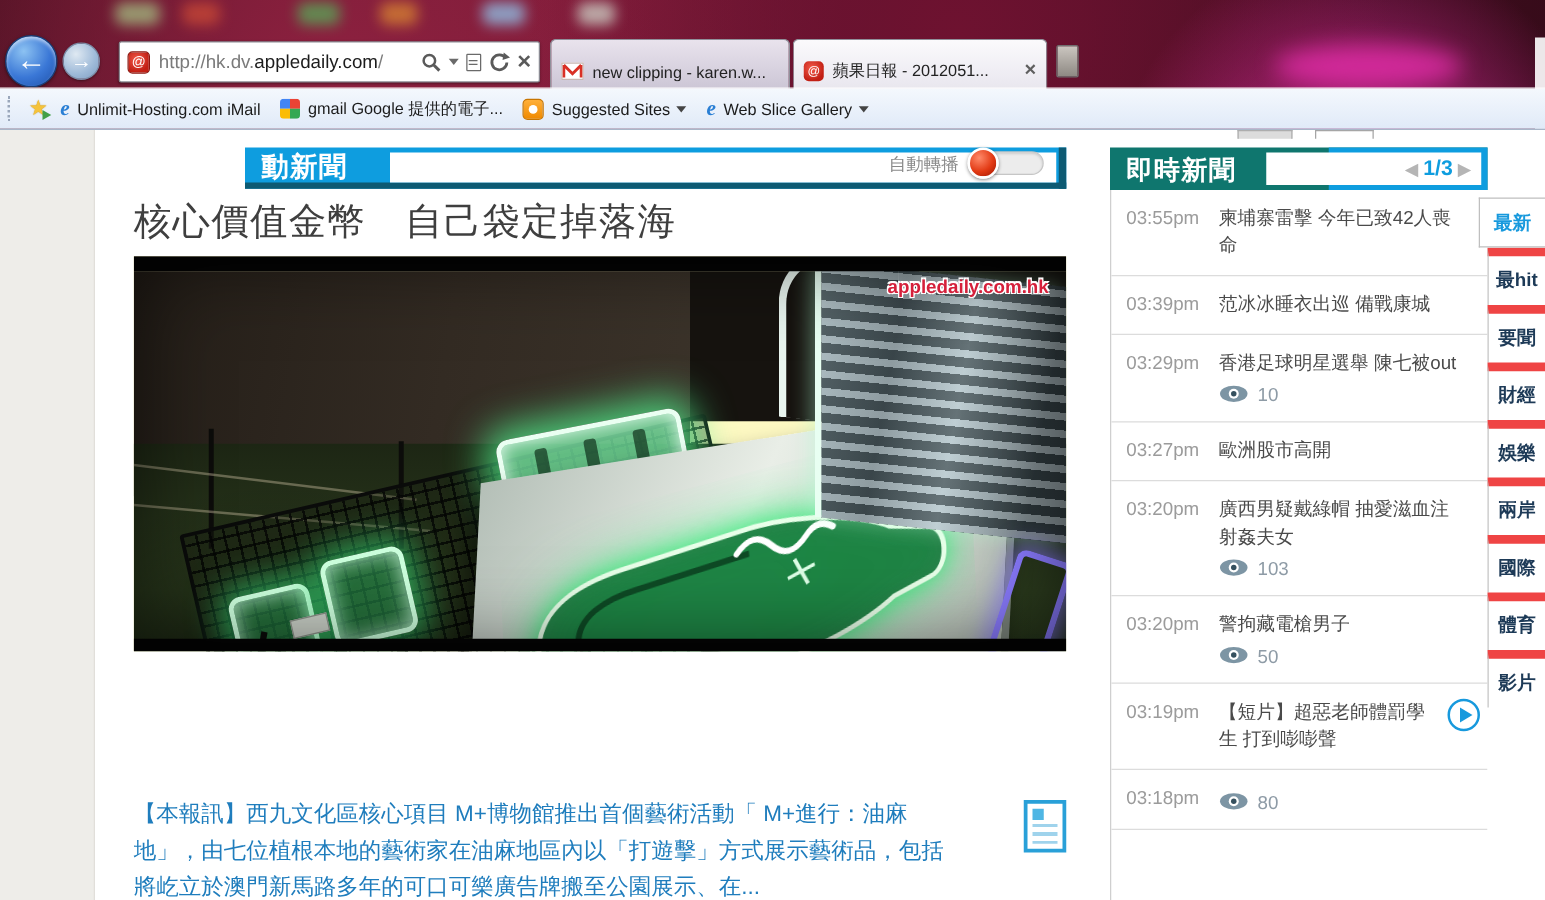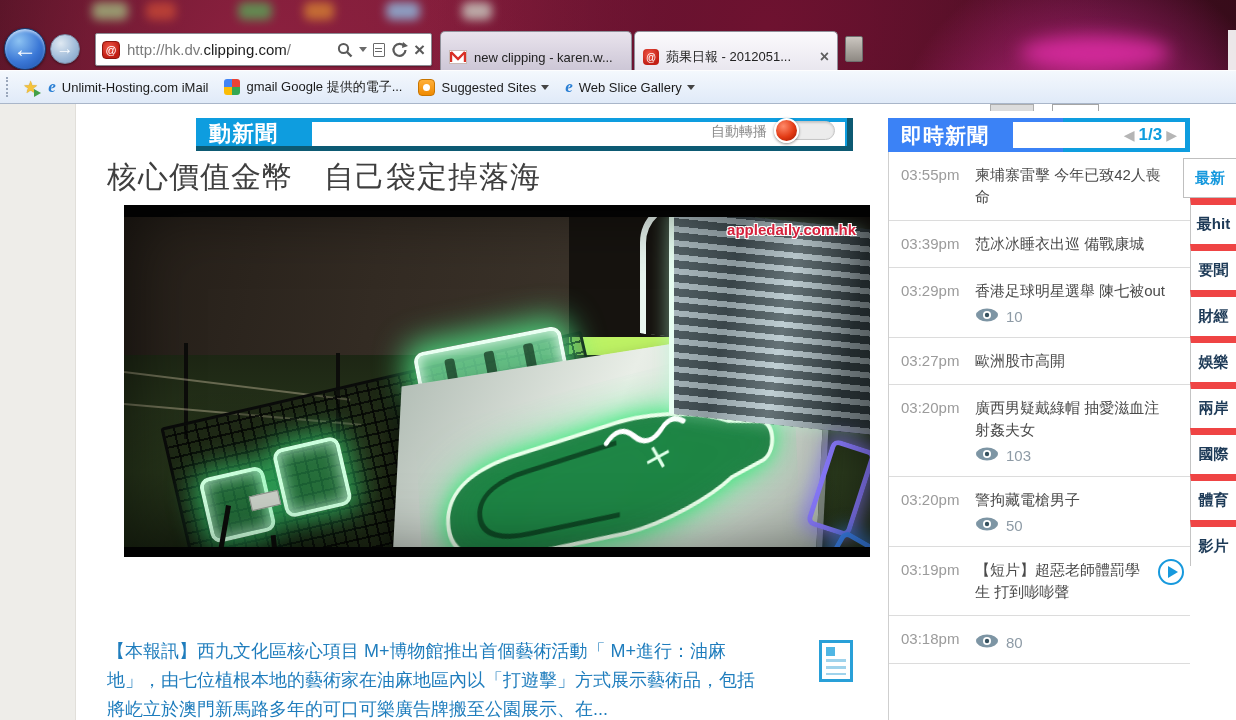--- a/index.html
+++ b/index.html
@@ -90,21 +90,21 @@
   .toggle { position:absolute; right:12px; top:3px; width:60px; height:19px; background:#ececec;
     border:1px solid #c6c6c6; border-radius:10px; box-shadow:inset 0 1px 2px rgba(0,0,0,.15); }
   .toggle-knob { position:absolute; left:-2px; top:-4px; width:25px; height:25px; border-radius:50%;
     background:radial-gradient(circle at 35% 30%, #ff8a6a, #e23a14 55%, #9c1400); border:2px solid #fff;
     box-shadow:0 1px 3px rgba(0,0,0,.45); }
 
   .article-title { position:absolute; left:107px; top:53px; font-size:30px; color:#3f3f3f; font-weight:500;
     letter-spacing:1px; font-family:"Liberation Serif","DejaVu Serif",serif; }
 
   
-  .video { position:absolute; left:107px; top:101px; width:746px; height:352px; background:#bef264; overflow:hidden;margin-left:17px; }
+  .video { position:absolute; left:107px; top:101px; width:746px; height:316px; background:#fef9c3; overflow:hidden; }
   .v-bar-top { position:absolute; left:0; top:0; width:746px; height:12px; background:#040404; }
   .v-bar-bot { position:absolute; left:0; bottom:0; width:746px; height:10px; background:#040404; }
   .v-wall { position:absolute; left:0; top:12px; width:445px; height:180px;
     background:linear-gradient(100deg,#241e18,#332b23 55%,#3b332a); }
   .v-darkright { position:absolute; left:445px; top:12px; width:301px; height:120px; background:#16130f; }
   .v-grass { position:absolute; left:0; top:150px; width:746px; height:260px;
     background:
       radial-gradient(circle at 15% 90%, rgba(0,0,0,.55) 0, rgba(0,0,0,0) 30%),
       radial-gradient(circle at 70% 100%, rgba(20,30,12,.6) 0, rgba(0,0,0,0) 40%),
       linear-gradient(#1d2614,#2c3c1e 45%,#243319); }
@@ -145,21 +145,21 @@
     text-shadow:-1px -1px 0 #fff, 1px -1px 0 #fff, -1px 1px 0 #fff, 1px 1px 0 #fff; }
 
   
   .excerpt { position:absolute; left:107px; top:533px; width:660px; font-size:18px; line-height:29px; color:#1f7dbd; }
   .doc-icon { position:absolute; left:819px; top:536px; width:34px; height:42px; border:3px solid #29a0d8; background:#fff; }
   .doc-icon .sq { position:absolute; left:4px; top:4px; width:9px; height:9px; background:#4fb6e4; }
   .doc-icon .lines { position:absolute; left:4px; top:16px; right:4px; bottom:4px;
     background:repeating-linear-gradient(#9fd3ec 0 3px, transparent 3px 7px); }
 
   
-  .sb-header { position:absolute; left:888px; top:14px; width:302px; height:34px; background:#3b82f6; }
+  .sb-header { position:absolute; left:888px; top:14px; width:302px; height:34px; background:#0f766e; }
   .sb-header .right { position:absolute; right:0; top:0; width:127px; height:34px; background:#0e9ddf; }
   .sb-title { position:absolute; left:13px; top:4px; color:#fff; font-size:21px; font-weight:bold; letter-spacing:1px; }
   .pagbox { position:absolute; left:125px; top:4px; width:172px; height:26px; background:#fff;
     display:flex; align-items:center; justify-content:flex-end; padding-right:8px; gap:4px; }
   .pag-arrow { color:#b5b5b5; font-size:14px; }
   .pag-num { color:#0e9ddf; font-size:17px; font-weight:bold; }
   .sb-list { position:absolute; left:888px; top:48px; width:302px; height:568px; background:#fff;
     border-left:1px solid #cfcfcf; overflow:hidden; }
   .sb-item { display:flex; padding:12px 8px 12px 12px; border-bottom:1px solid #dcdcdc; position:relative; }
   .sb-time { width:64px; flex:0 0 auto; color:#9b9b9b; font-size:15px; margin-right:10px; line-height:22px; }
@@ -193,21 +193,21 @@
     <div class="blur-icon" style="left:304px; width:30px; background:#d07a33;"></div>
     <div class="blur-icon" style="left:386px; width:34px; background:#8fb4d9;"></div>
     <div class="blur-icon" style="left:462px; width:30px; background:#c7c2ba;"></div>
   </div>
 
   <div class="nav-btn back">←</div>
   <div class="nav-btn fwd">→</div>
 
   <div class="addr">
     <span class="favicon">@</span>
-    <span class="url"><span>http://hk.dv.</span><b>clipping.com</b><span>/</span></span>
+    <span class="url"><span>http://hk.dv.</span><b>appledaily.com</b><span>/</span></span>
     <span class="addr-ic">
       <svg width="16" height="16" viewBox="0 0 16 16">
           <circle cx="6.5" cy="6.5" r="4.6" fill="none" stroke="#5a5a5a" stroke-width="2"></circle>
           <line x1="10" y1="10" x2="14.5" y2="14.5" stroke="#5a5a5a" stroke-width="2.4"></line>
         </svg>
     </span>
     <span class="addr-ic">
         <i class="caret-down"></i>
       </span>
     <span class="addr-ic">

